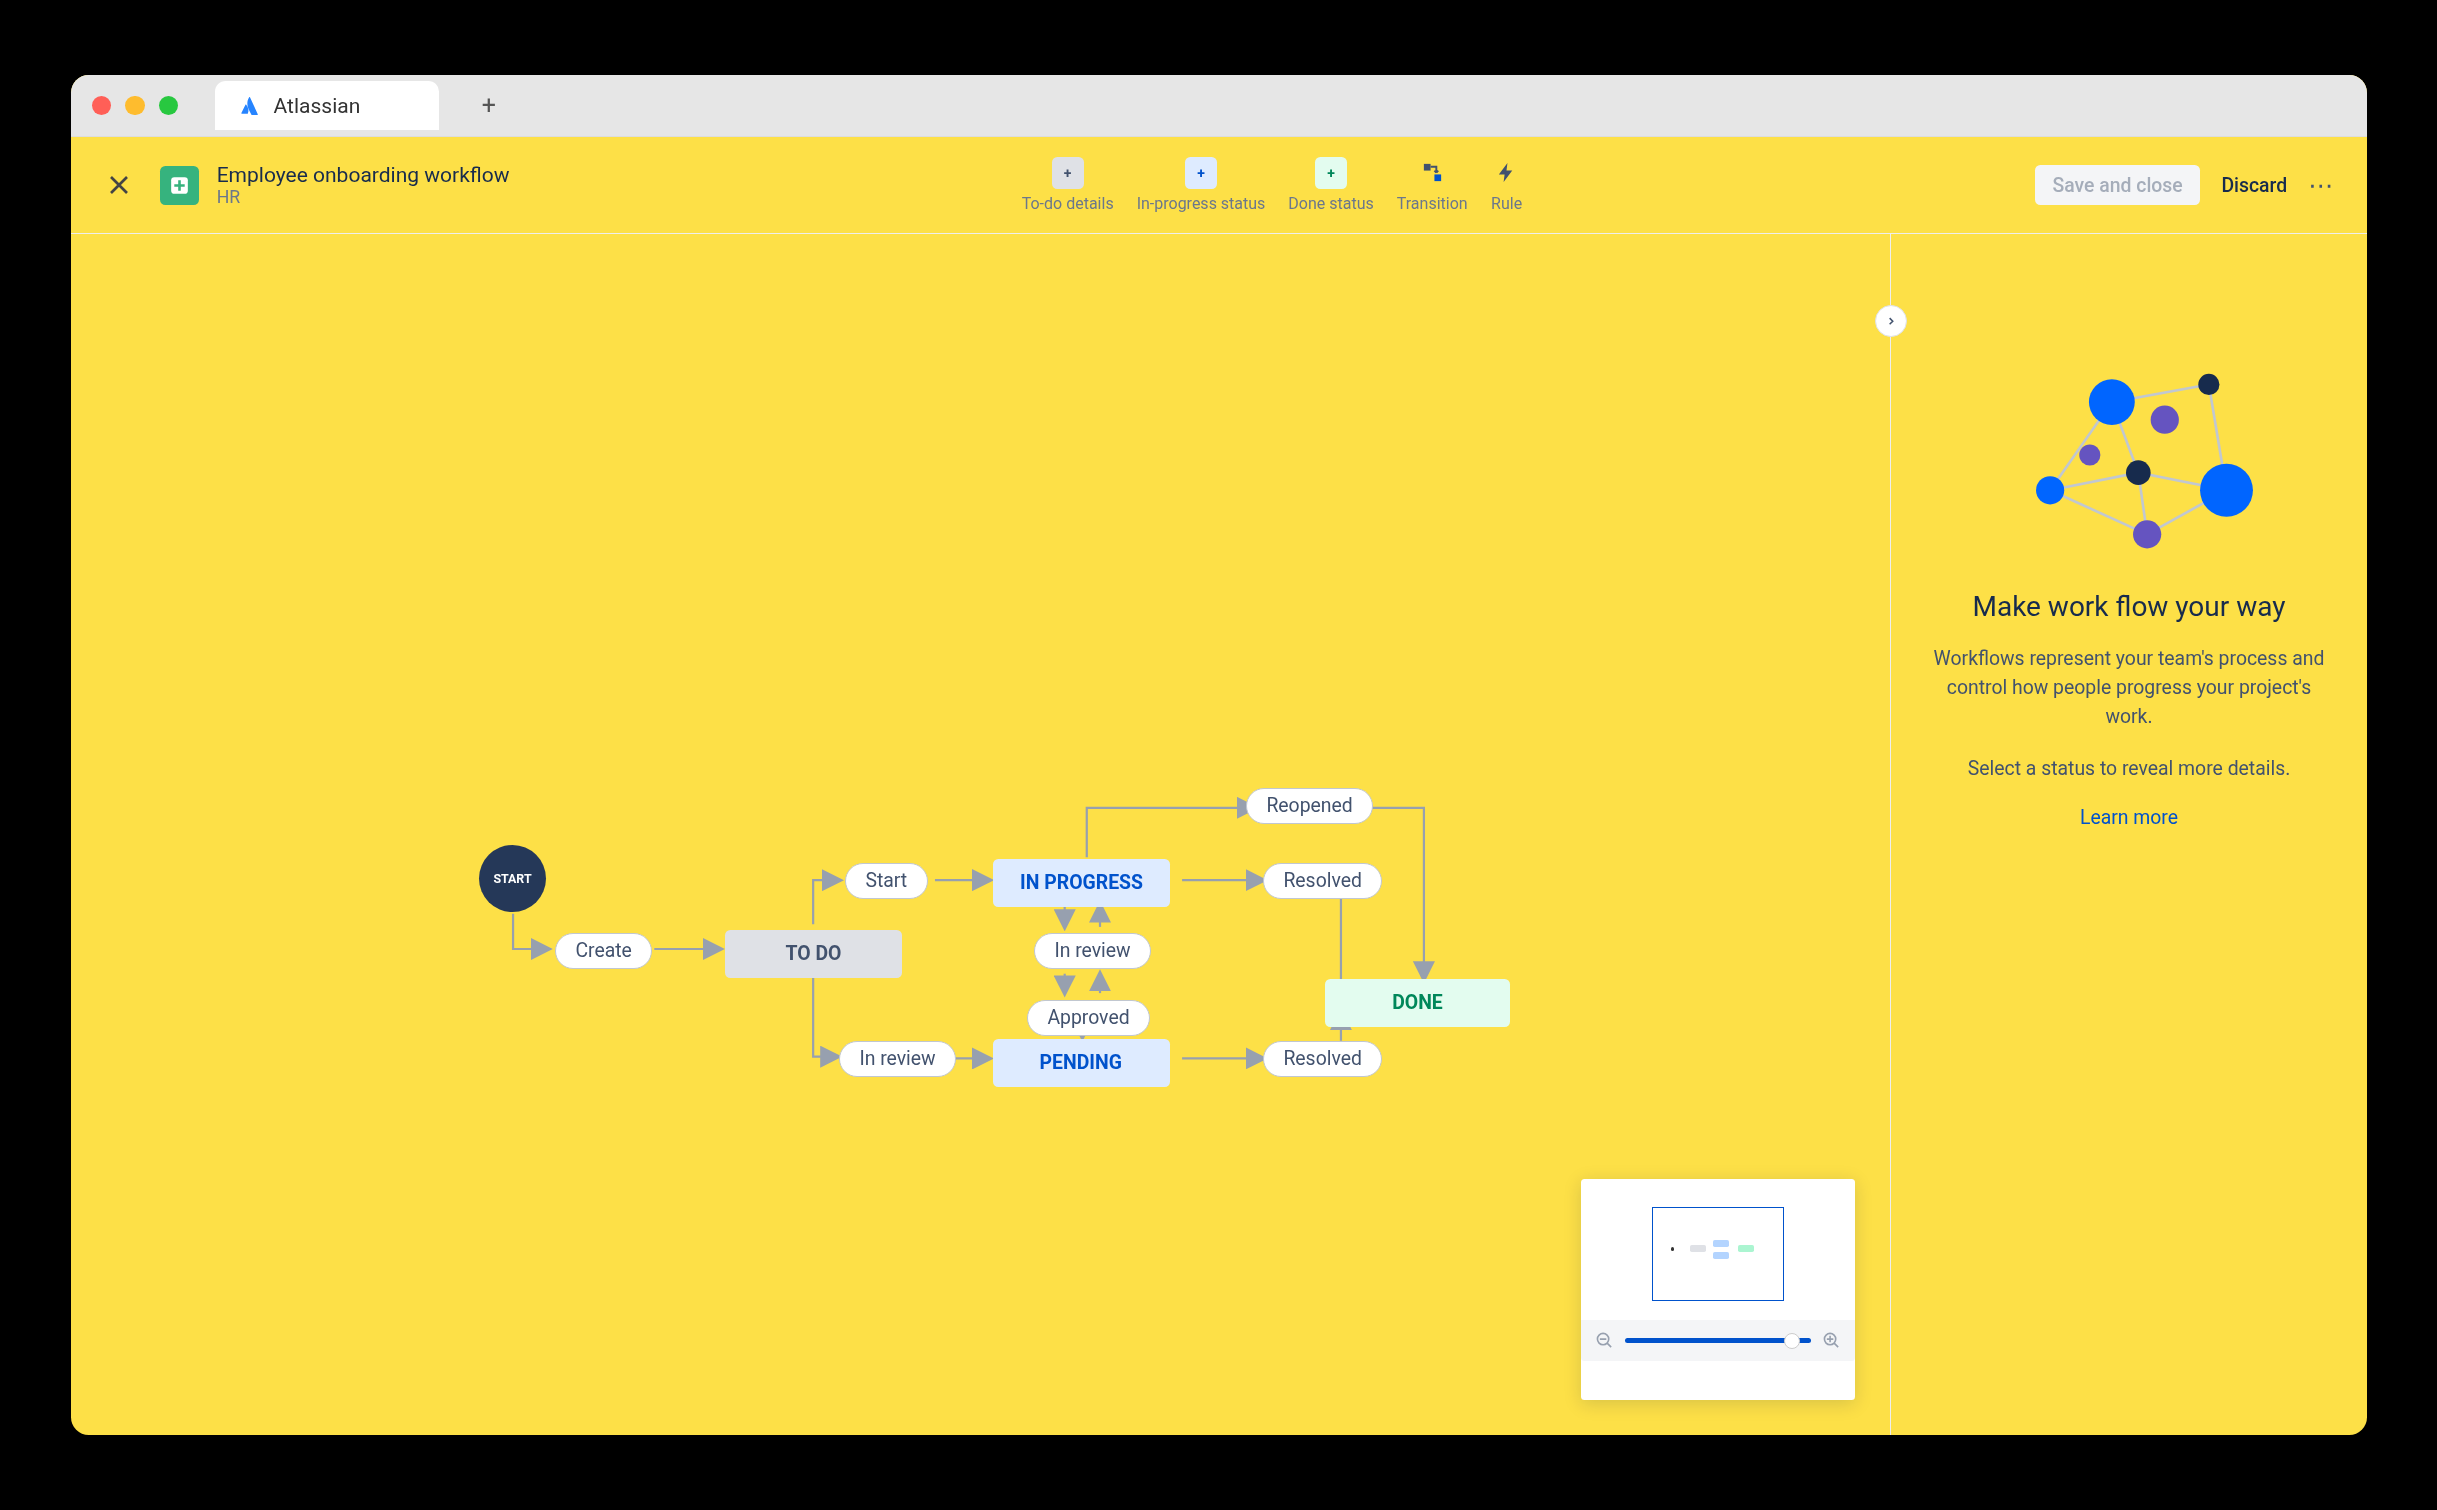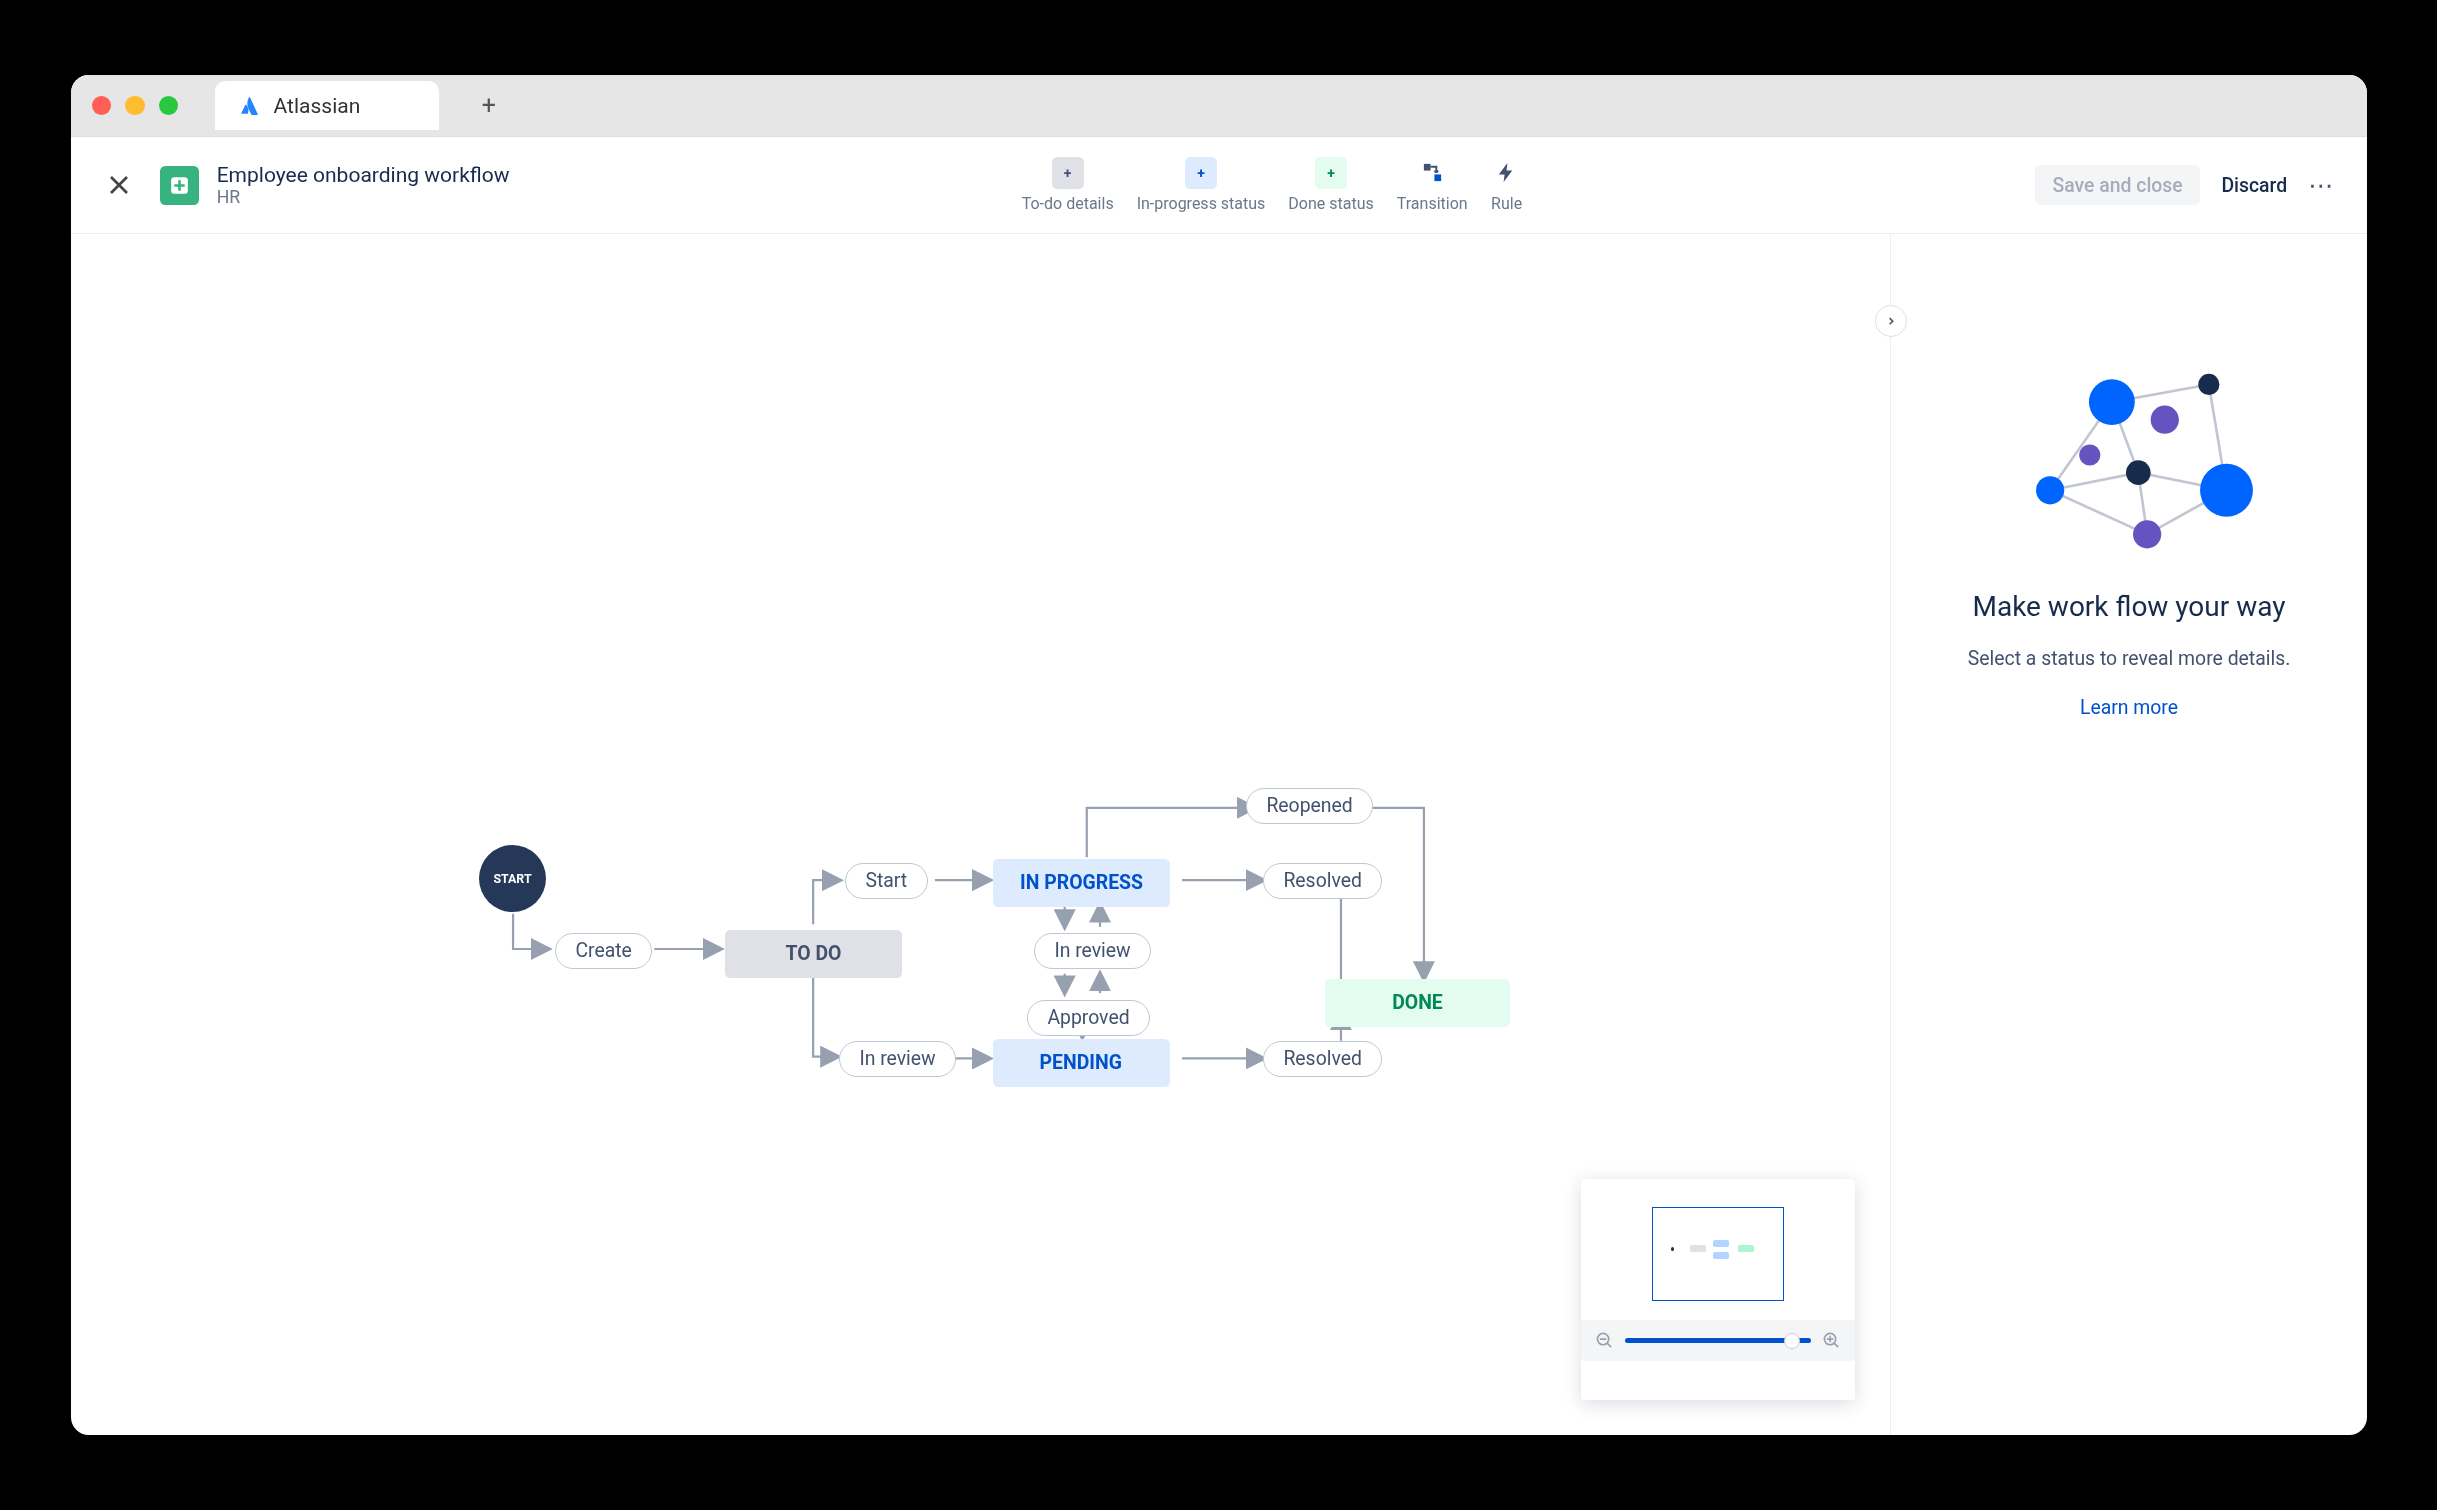--- a/index.html
+++ b/index.html
@@ -8,21 +8,21 @@
   font-family: -apple-system, BlinkMacSystemFont, "Segoe UI", Roboto, sans-serif;
   width: 2438px;
   height: 1510px;
   display: flex;
   align-items: center;
   justify-content: center;
 }
 .window {
   width: 2296px;
   height: 1360px;
-  background: #ffffff;
+  background: #fde047;
   border-radius: 17.7px;
   overflow: hidden;
   box-shadow: 0 17.7px 53px rgba(0,0,0,.5);
   display: flex;
   flex-direction: column;
 }
 .titlebar {
   height: 62px;
   background: #e6e6e6;
   display: flex;
@@ -321,18 +321,19 @@
         <circle cx="50" cy="150" r="16" fill="#0065ff"></circle>
         <circle cx="120" cy="50" r="26" fill="#0065ff"></circle>
         <circle cx="230" cy="30" r="12" fill="#172b4d"></circle>
         <circle cx="180" cy="70" r="16" fill="#6554c0"></circle>
         <circle cx="150" cy="130" r="14" fill="#172b4d"></circle>
         <circle cx="250" cy="150" r="30" fill="#0065ff"></circle>
         <circle cx="160" cy="200" r="16" fill="#6554c0"></circle>
         <circle cx="95" cy="110" r="12" fill="#6554c0"></circle>
       </svg>
       <h2>Make work flow your way</h2>
+      <p>Workflows represent your team's process and control how people progress your project's work.</p>
       <p>Select a status to reveal more details.</p>
       <a class="learn-link">Learn more</a>
     </div>
   </div>
 </div>
 
 
 </body></html>

